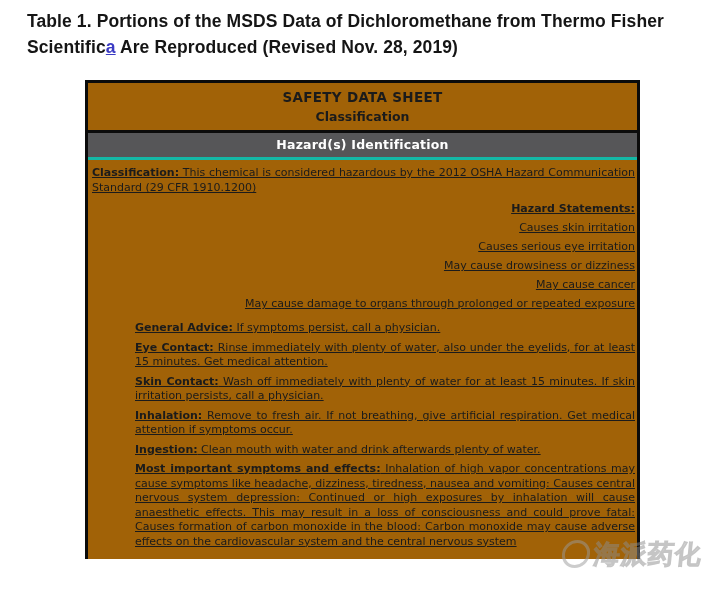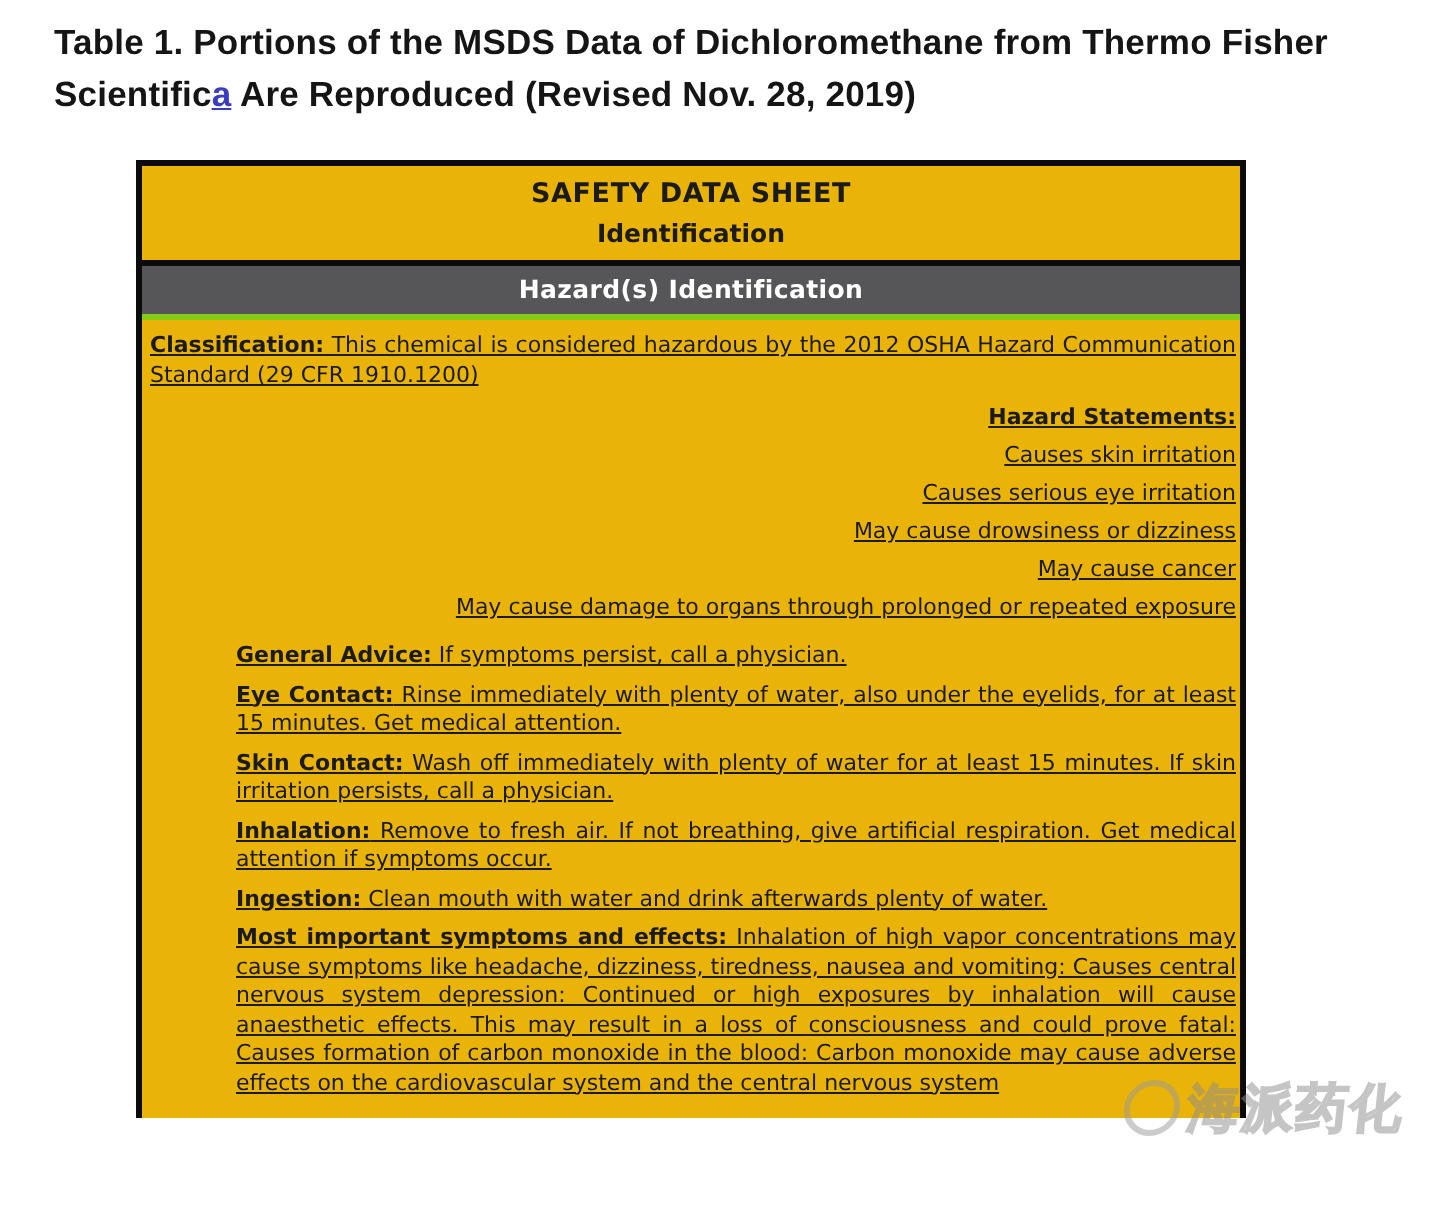--- a/index.html
+++ b/index.html
@@ -31,27 +31,27 @@
   }
   .caption a.footnote {
     color: #3b3bc4;
     text-decoration: underline;
     cursor: pointer;
   }
 
   
   .sds-table {
     position: absolute;
-    left: 68px;
+    left: 85px;
     top: 80px;
     width: 555px;
     box-sizing: border-box;
     border: 3px solid #0b0b0b;
     border-bottom: none;
-    background: #eab308;
+    background: #a16207;
     color: #1b1b1b;
   }
   .sds-header {
     padding: 5px 4px 4px 4px;
     text-align: center;
   }
   .sds-header .t1 {
     font-size: 13.5px;
     font-weight: 700;
     line-height: 19px;
@@ -63,21 +63,21 @@
     line-height: 19px;
   }
   .banner {
     background: #565658;
     color: #ffffff;
     font-weight: 700;
     font-size: 12.5px;
     text-align: center;
     padding: 4px 0 5px 0;
     border-top: 3px solid #0b0b0b;
-    border-bottom: 3px solid #84cc16;
+    border-bottom: 3px solid #14b8a6;
     letter-spacing: 0.2px;
   }
   .content {
     padding: 5px 2px 5px 4px;
     font-size: 11px;
     line-height: 15px;
   }
   .content p {
     margin: 0 0 6px 0;
     text-align: justify;
@@ -130,21 +130,21 @@
 <div id="page">
 
   <div class="caption">
     <span>Table 1. Portions of the MSDS Data of Dichloromethane from Thermo Fisher Scientific</span><a class="footnote">a</a><span> Are Reproduced (Revised Nov. 28, 2019)</span>
   </div>
 
   <div class="sds-table">
 
     <div class="sds-header">
       <div class="t1">SAFETY DATA SHEET</div>
-      <div class="t2">Identification</div>
+      <div class="t2">Classification</div>
     </div>
 
     <div class="banner">Hazard(s) Identification</div>
 
     <div class="content">
       <p><span class="lbl">Classification:</span><span> This chemical is considered hazardous by the 2012 OSHA Hazard Communication Standard (29 CFR 1910.1200)</span></p>
       <p class="tight"><span class="lbl">Hazard Statements:</span></p>
       <p class="tight">Causes skin irritation</p>
       <p class="tight">Causes serious eye irritation</p>
       <p class="tight">May cause drowsiness or dizziness</p>

